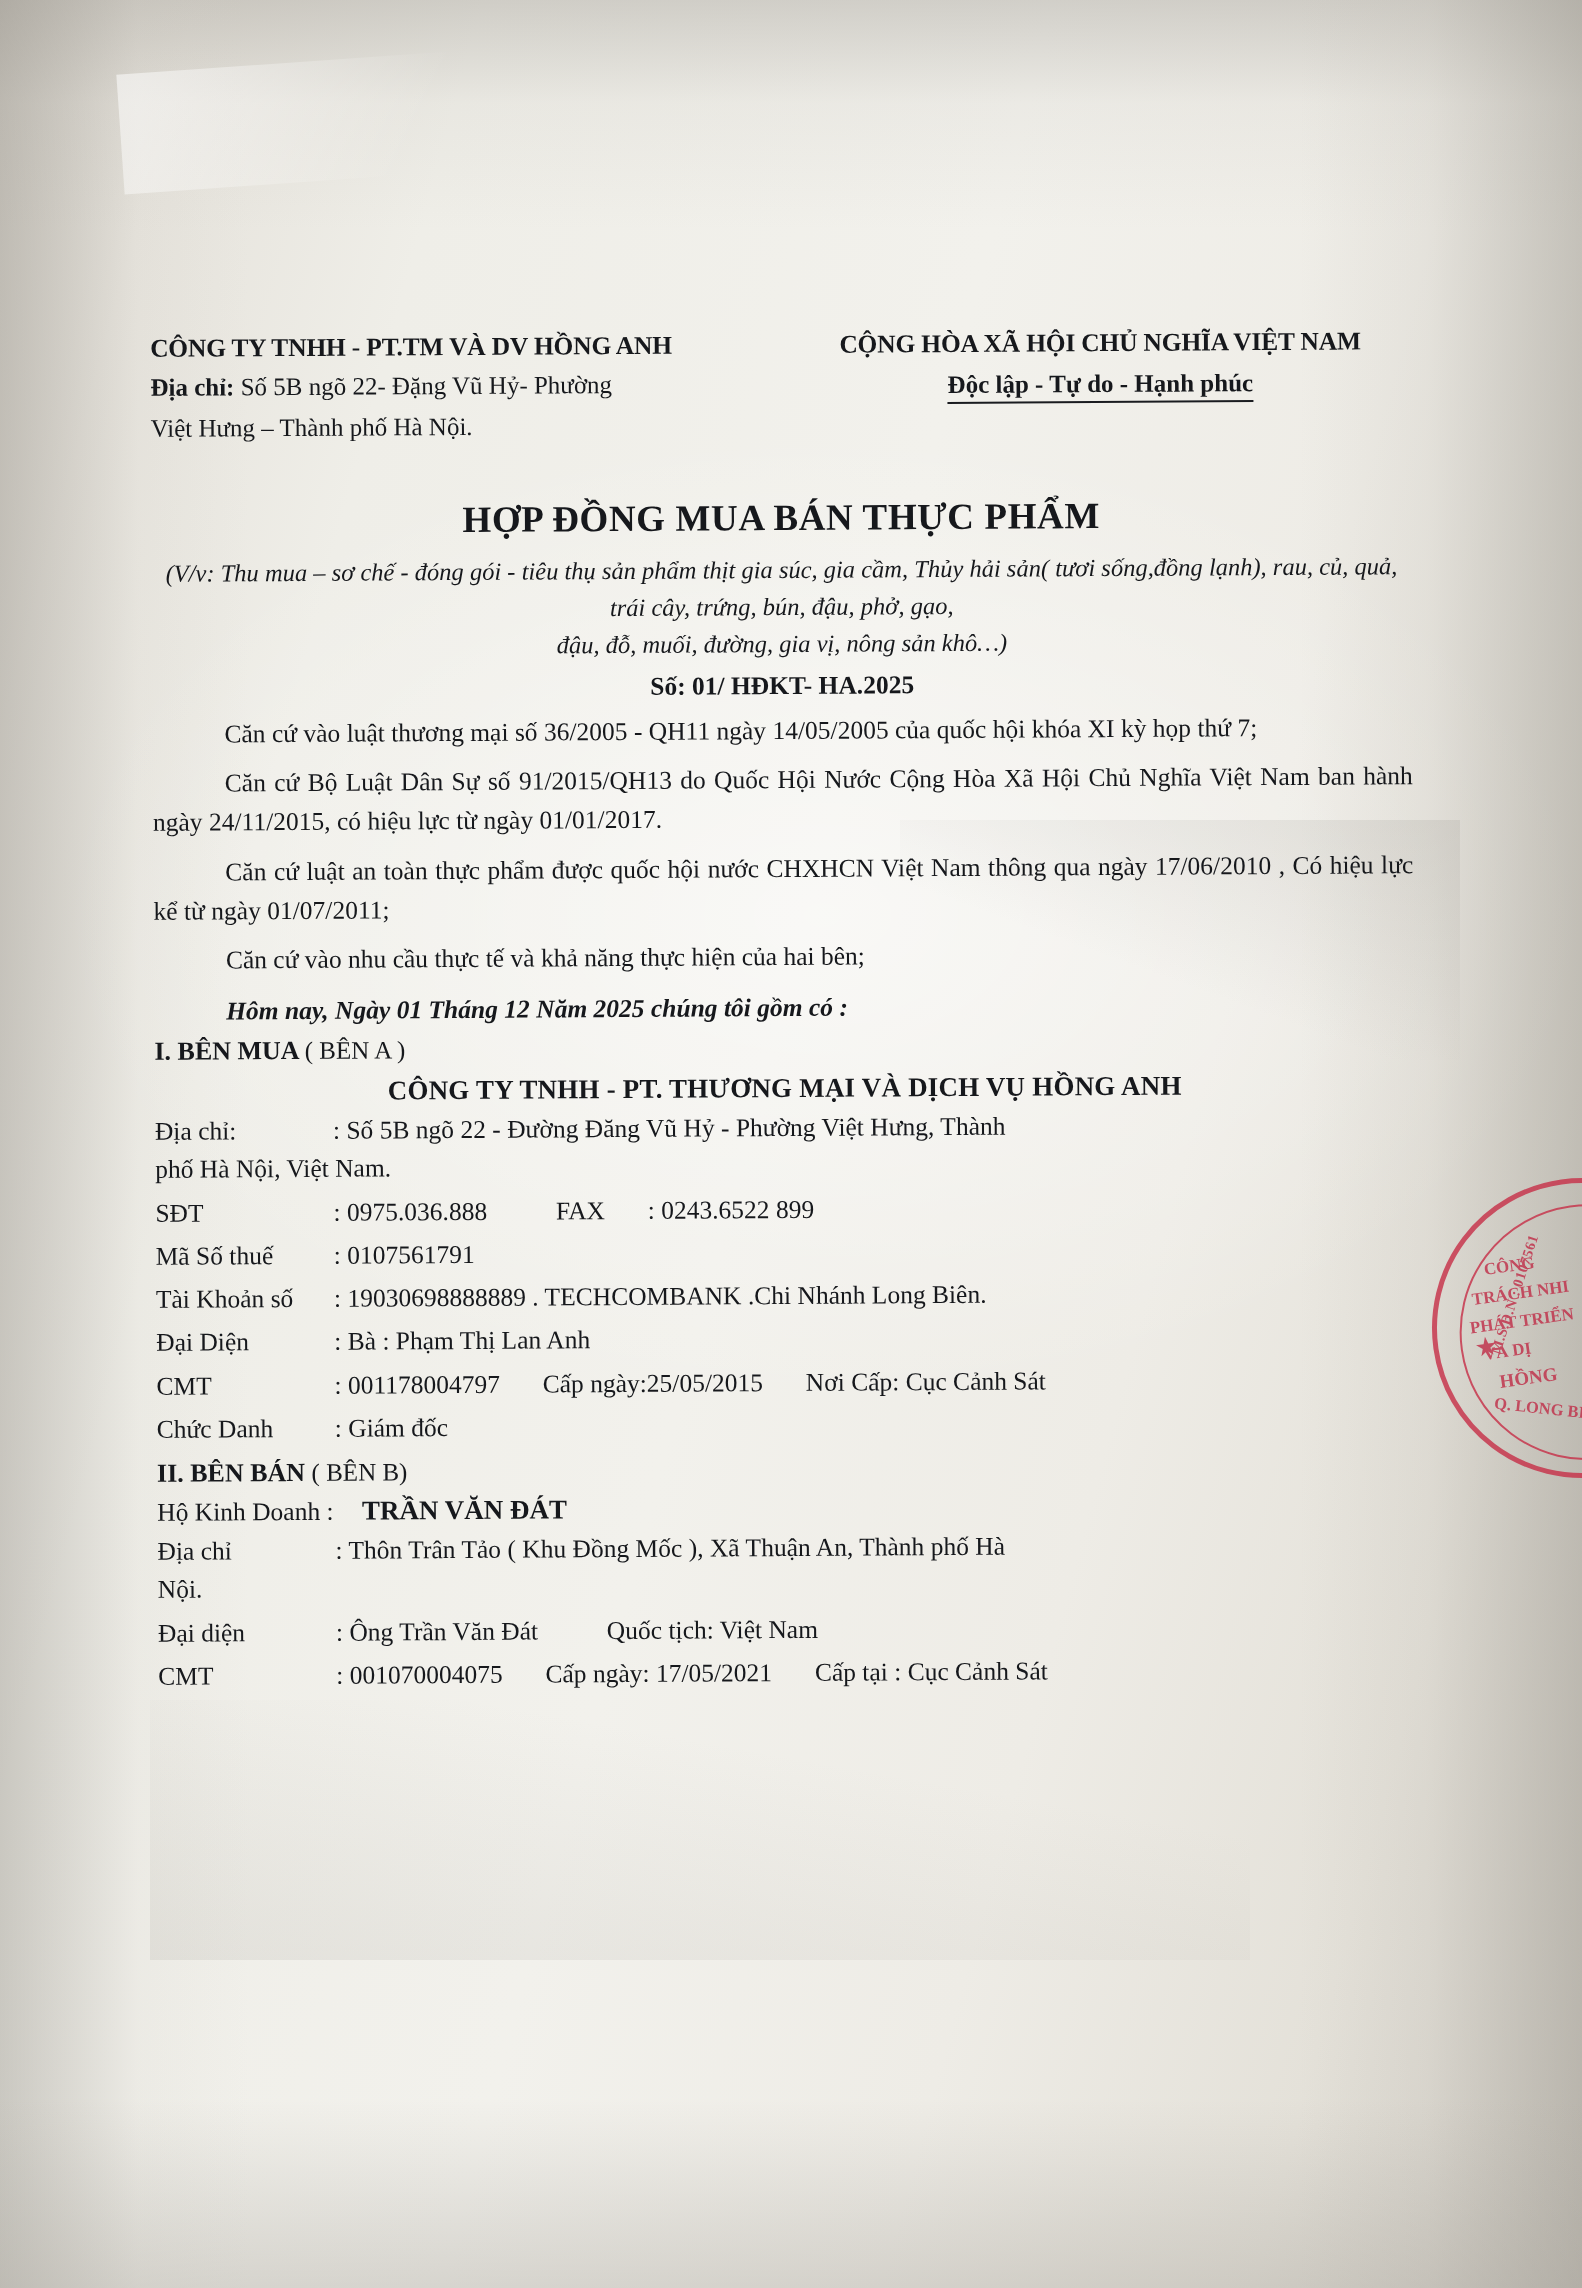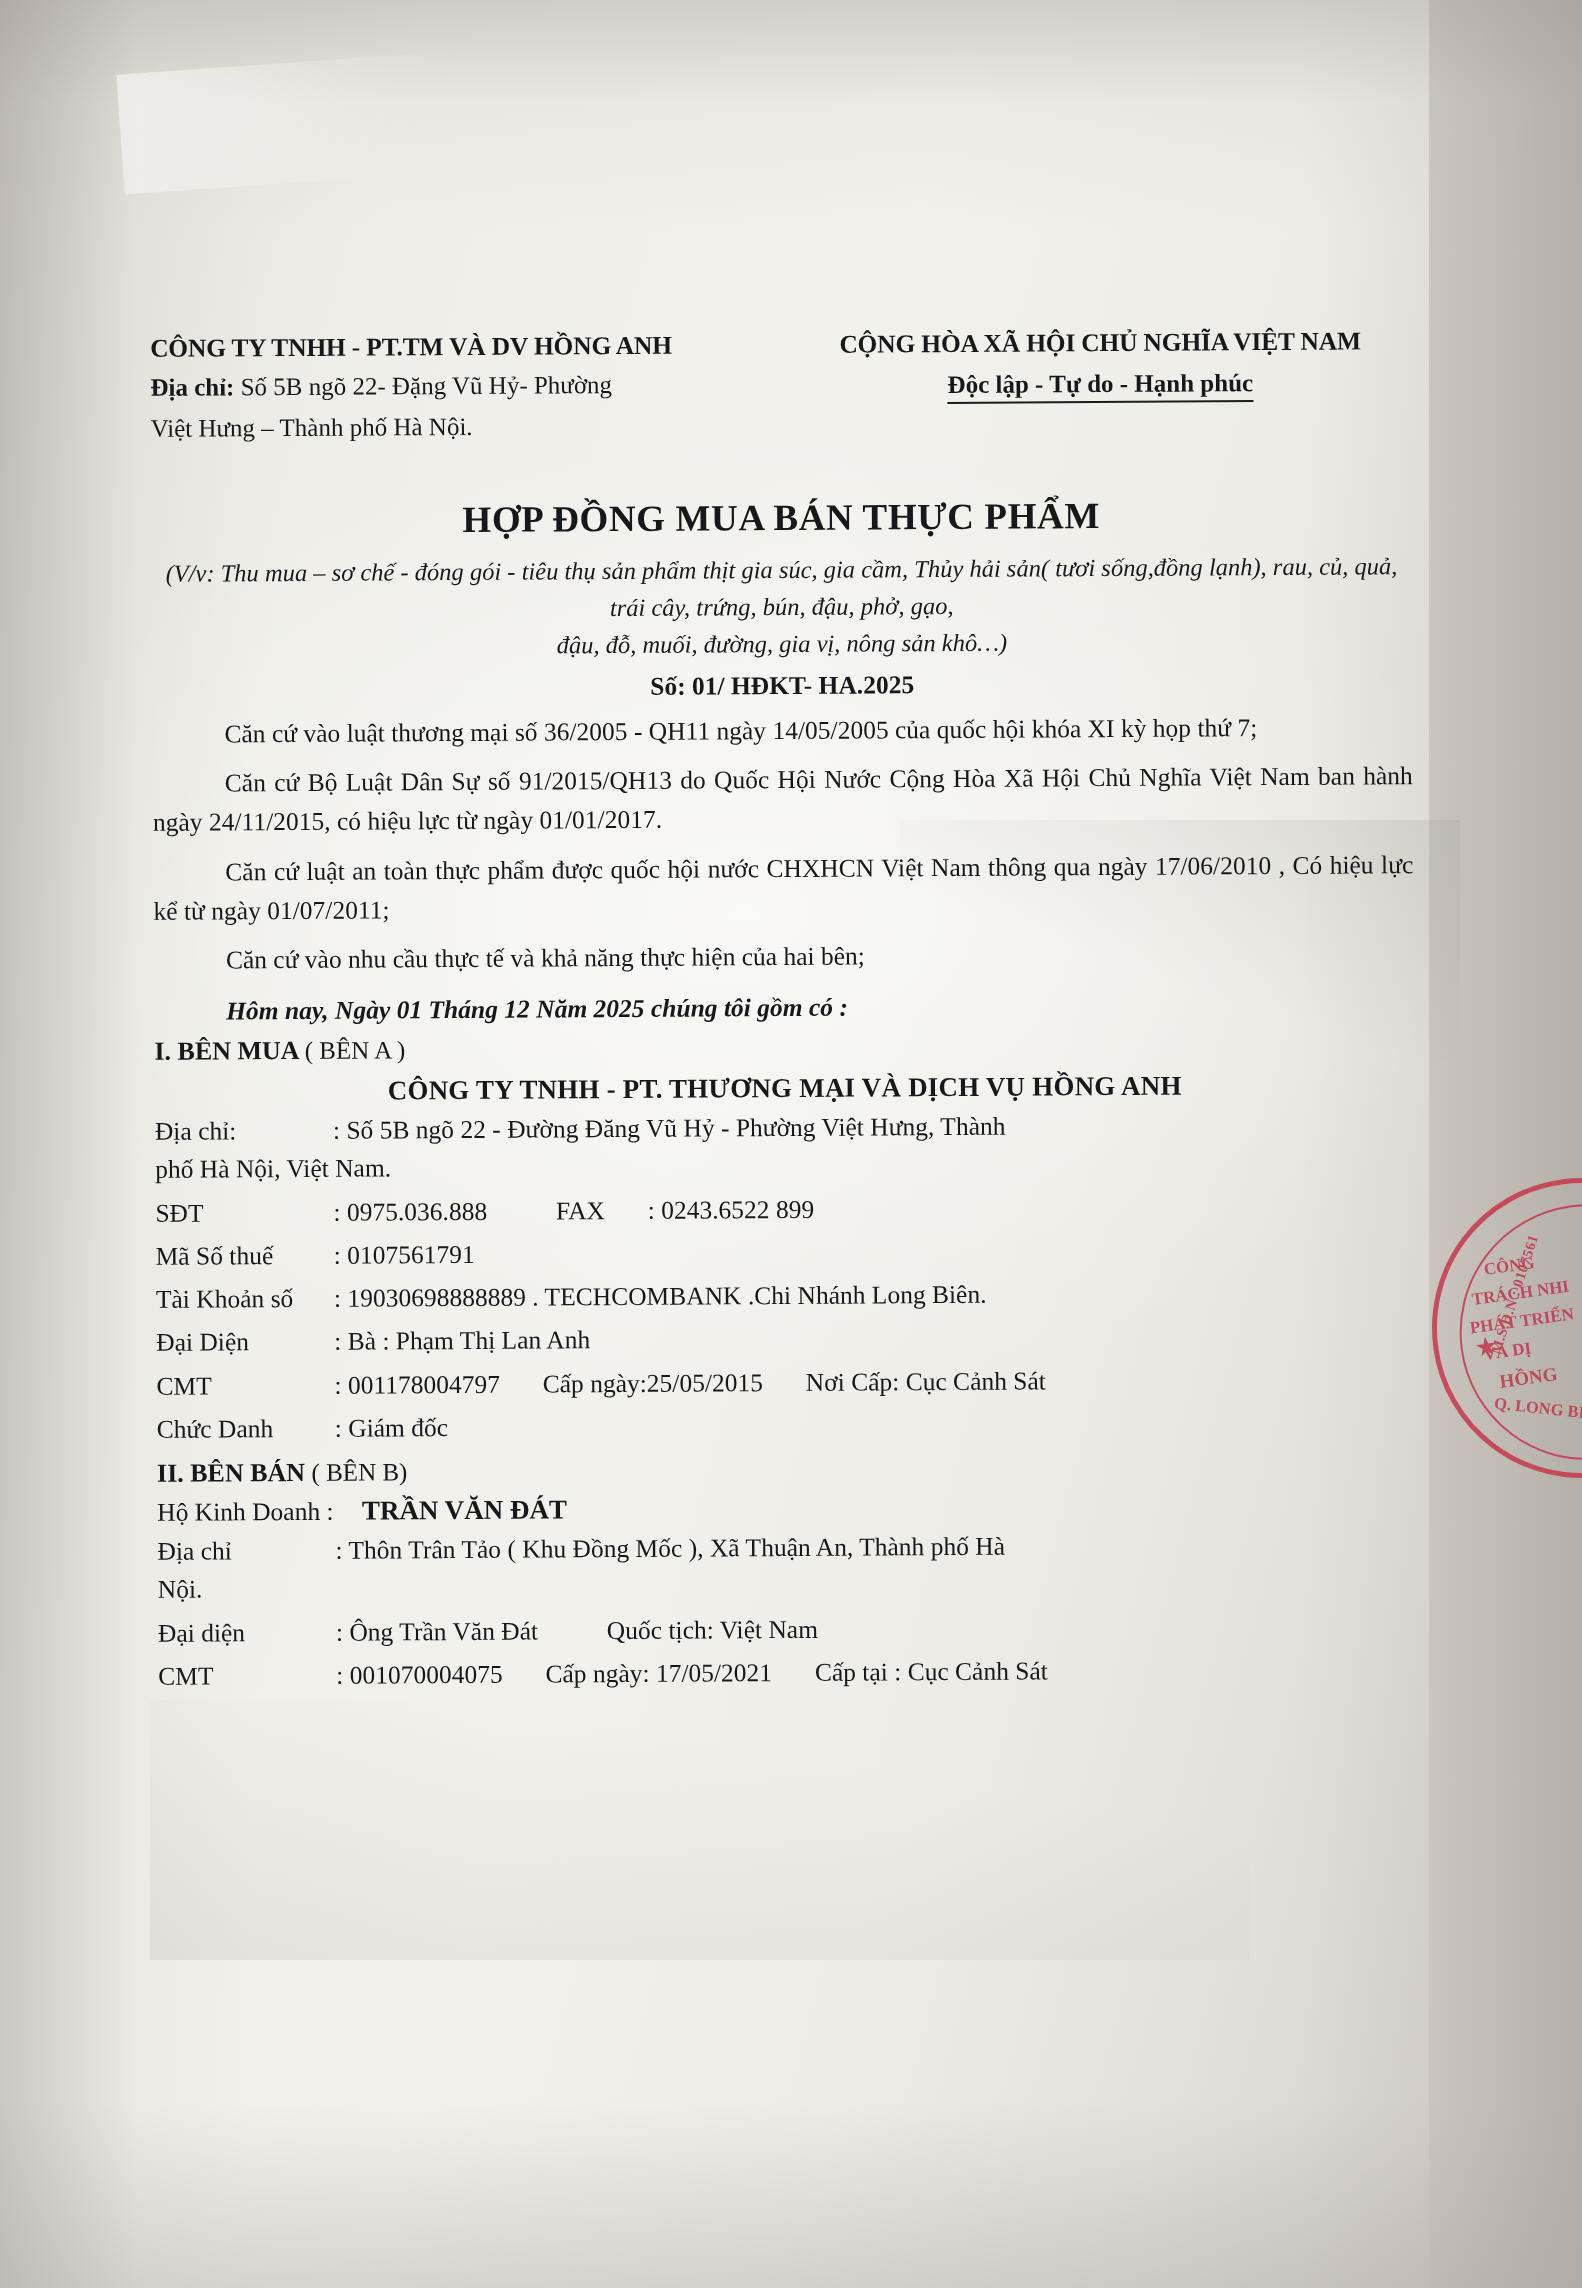--- a/index.html
+++ b/index.html
@@ -11,21 +11,21 @@
     height: 2288px;
     background: #cdc9c2;
     font-family: "Liberation Serif", serif;
     overflow: hidden;
   }
 
   
   #page {
     position: absolute;
     left: 0; top: 0;
-    width: 1429px;
+    width: 1582px;
     height: 2288px;
     background:
       radial-gradient(ellipse 1100px 700px at 52% 40%, rgba(255,255,255,0.55) 0%, rgba(255,255,255,0.0) 70%),
       linear-gradient(105deg, #d9d5cd 0%, #e6e3dc 9%, #efeee8 22%, #f2f1ec 48%, #eeece6 68%, #e4e1d9 85%, #d4d0c8 100%);
   }
   
   .crease {
     position: absolute;
     pointer-events: none;
   }

